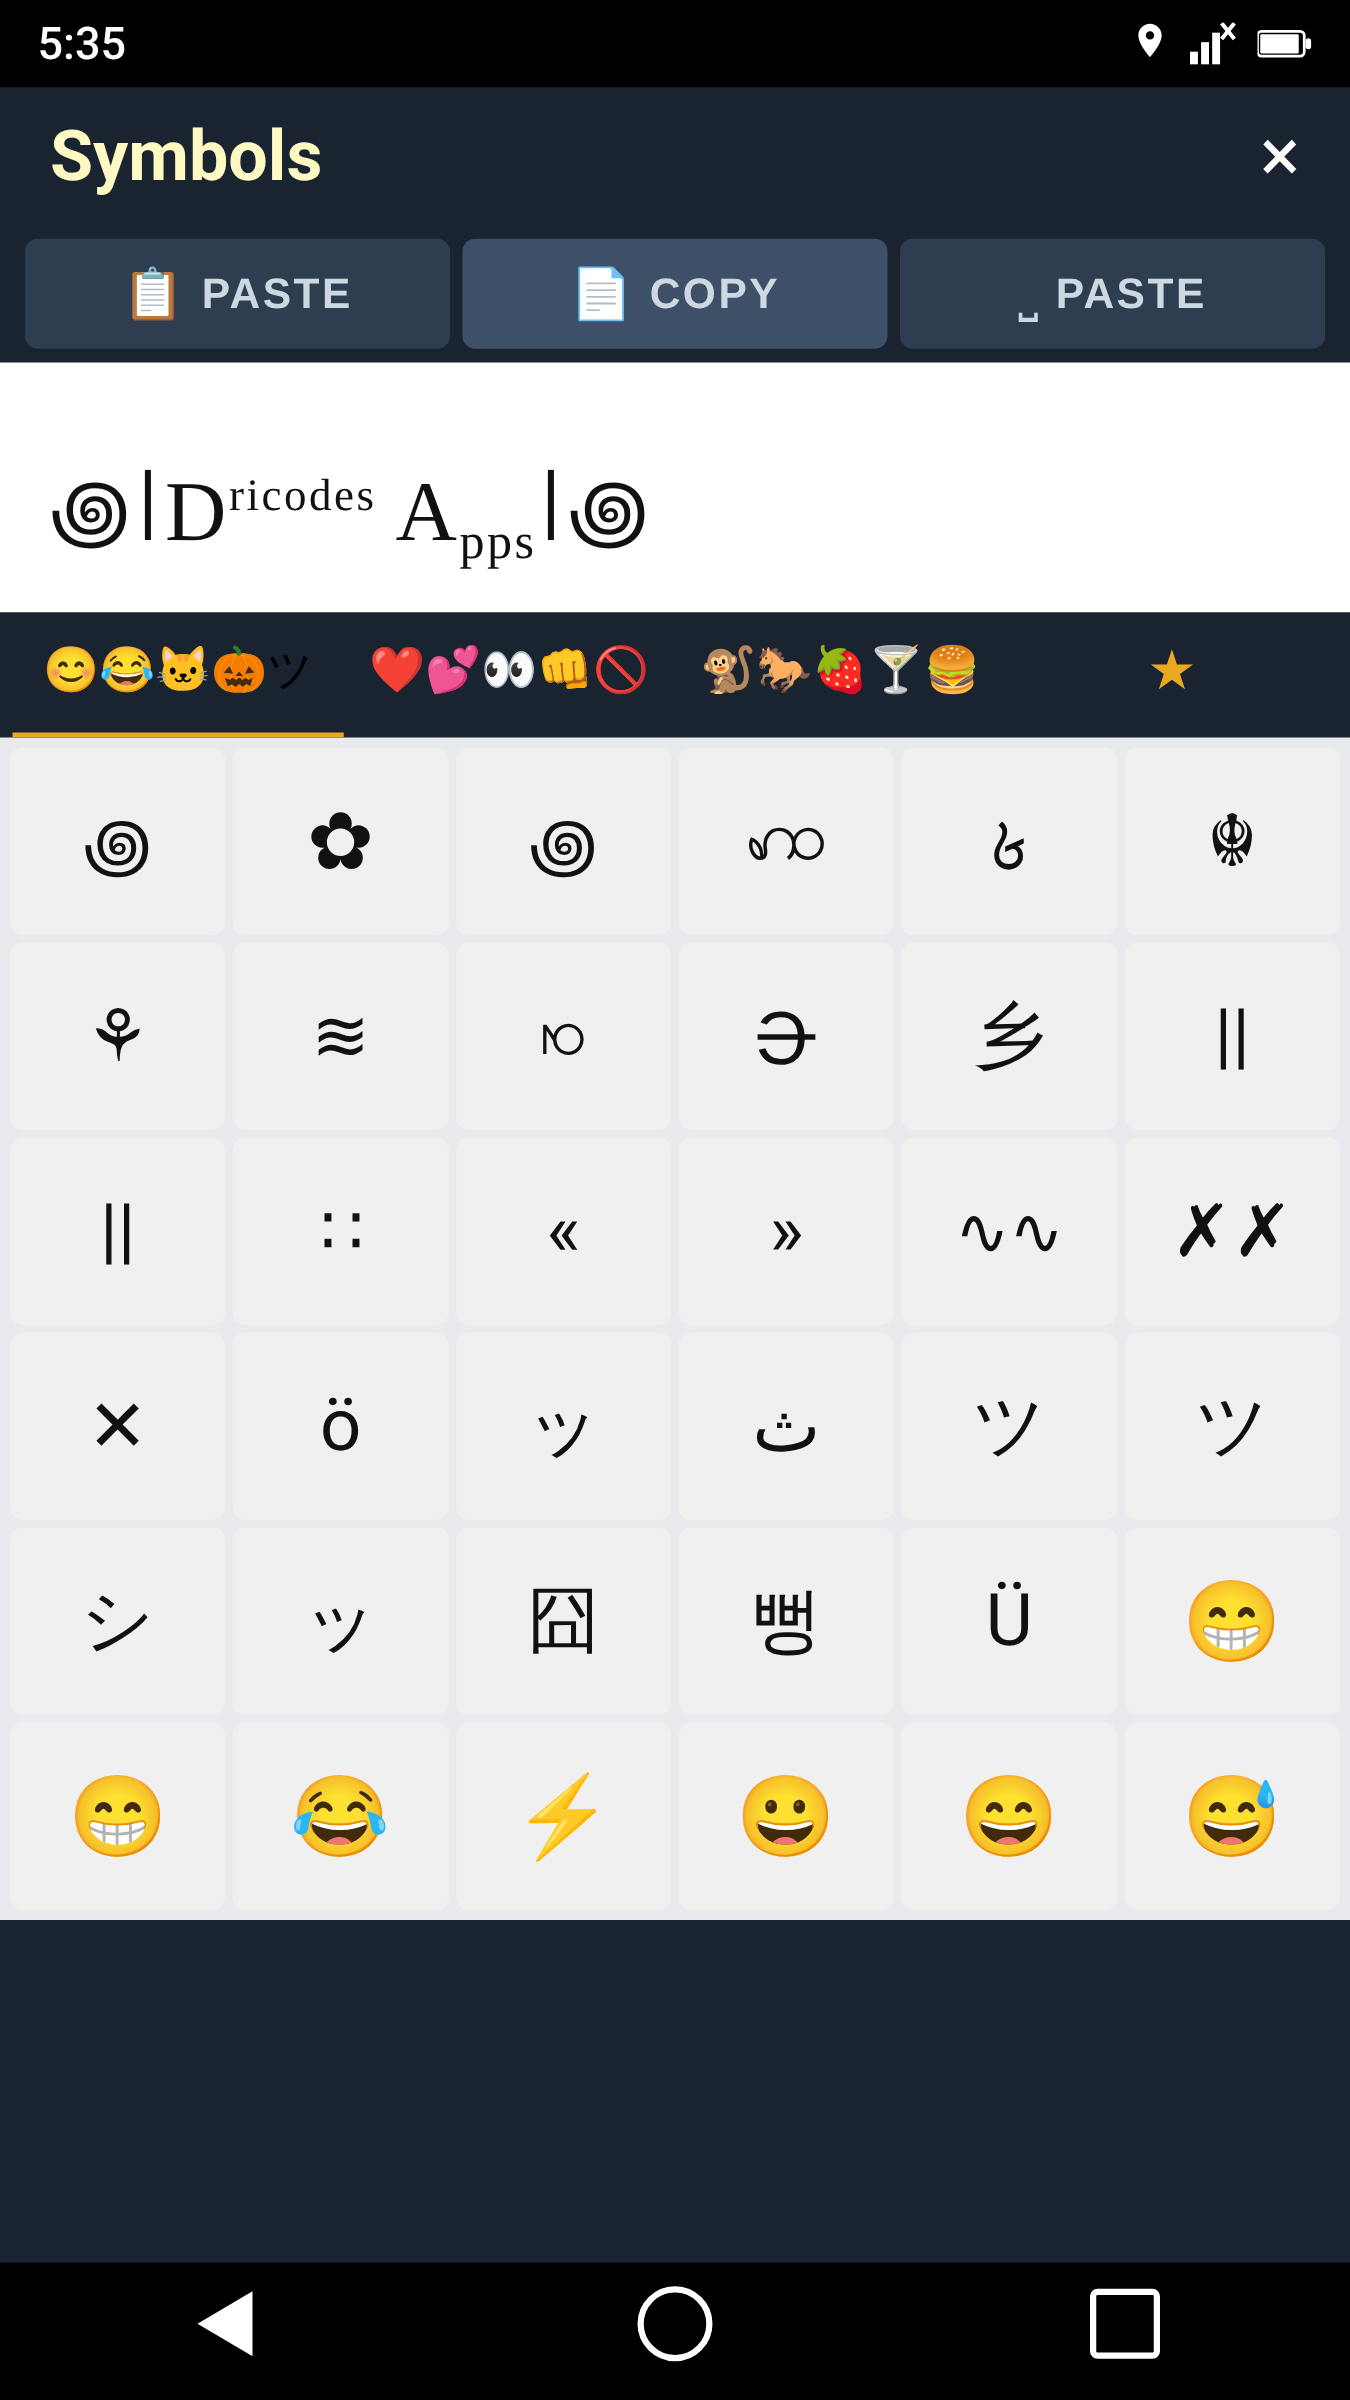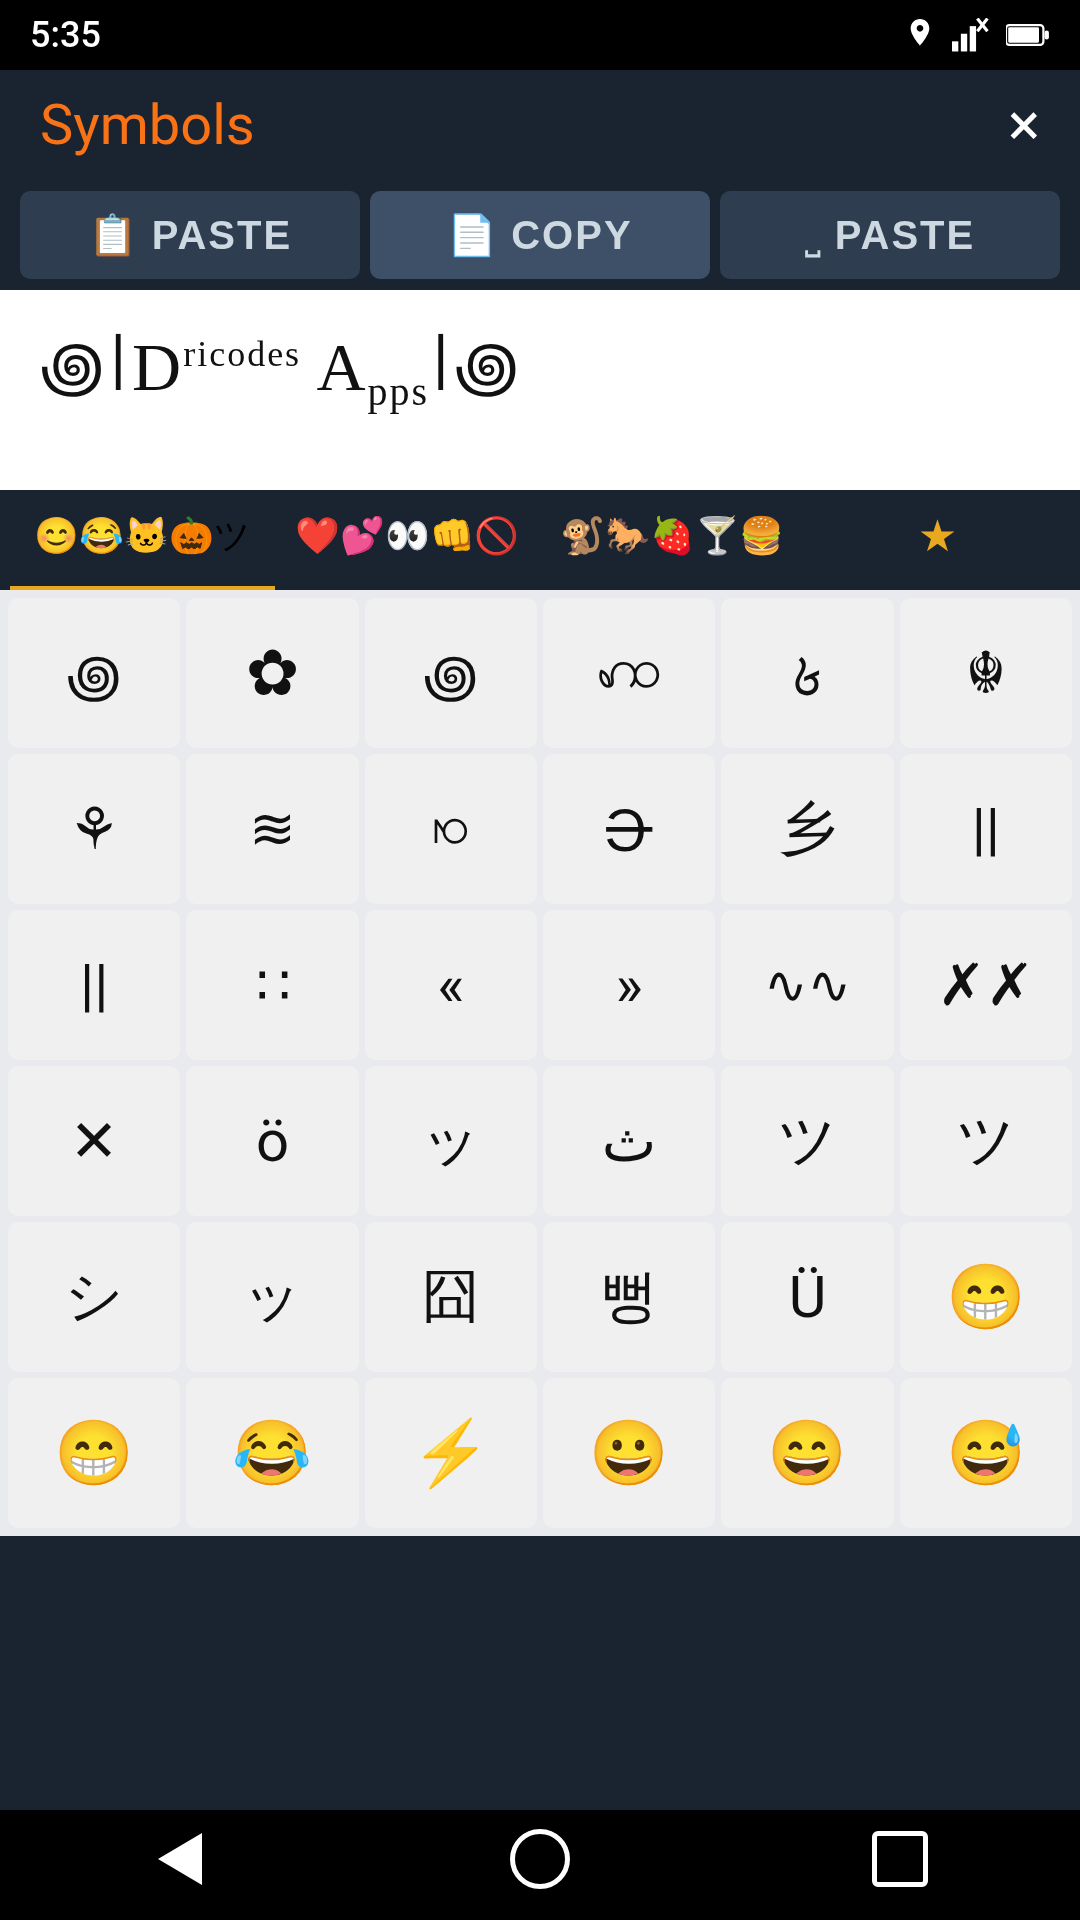--- a/index.html
+++ b/index.html
@@ -38,23 +38,23 @@
     .header {
       width: 100%;
       height: 110px;
       background: #1a2330;
       display: flex;
       align-items: center;
       justify-content: space-between;
       padding: 0 40px;
     }
     .header-title {
-      color: #f97316;
+      color: #fef9c3;
       font-size: 56px;
-      font-weight: normal;
+      font-weight: bold;
       text-align: right;
     }
     .header-close {
       color: #fff;
       font-size: 60px;
       cursor: pointer;
       line-height: 1;
     }
 
     
@@ -81,33 +81,33 @@
     }
     .action-btn.active {
       background: #3d5068;
     }
     .action-btn-icon {
       color: #cdd8e0;
       font-size: 40px;
     }
     .action-btn-label {
       color: #cdd8e0;
-      font-size: 40px;
+      font-size: 34px;
       font-weight: 600;
       letter-spacing: 2px;
     }
 
     
     .text-display {
       width: 100%;
       height: 200px;
       background: #fff;
       padding: 30px 40px;
       display: flex;
-      align-items: flex-start;
+      align-items: flex-end;
     }
     .text-display-content {
       font-size: 72px;
       color: #111;
       font-family: serif;
       line-height: 1.3;
     }
 
     
     .category-tabs {

